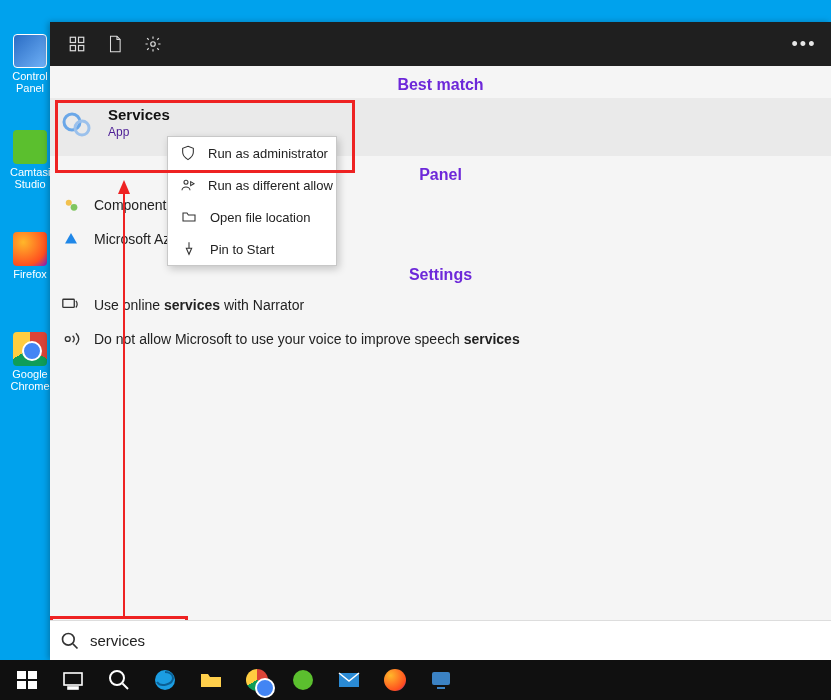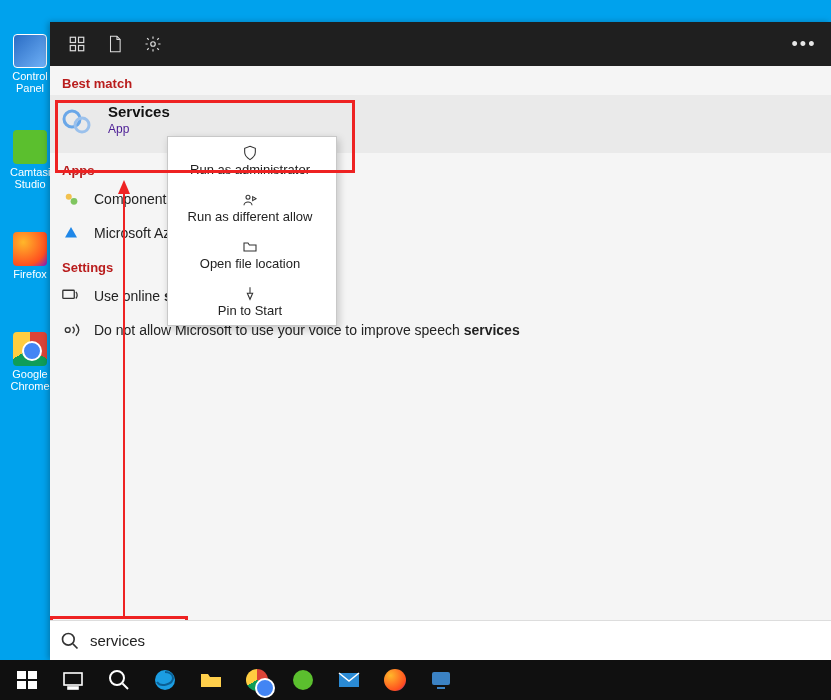--- a/index.html
+++ b/index.html
@@ -20,34 +20,34 @@
   .arrow-shaft { position: absolute; width: 2px; background: #e22; pointer-events:none; }
   .arrow-head  { position: absolute; width: 0; height: 0; border-left: 6px solid transparent; border-right: 6px solid transparent; border-bottom: 14px solid #e22; pointer-events:none; }
 
   
   .panel { position: absolute; left: 50px; top: 22px; width: 781px; height: 638px; background: #f5f5f5; box-shadow: -2px 0 6px rgba(0,0,0,.25); }
   .panel-top { height: 44px; background: #1f1f1f; display: flex; align-items: center; padding: 0 8px; }
   .top-btn { width: 38px; height: 38px; display:flex; align-items:center; justify-content:center; color:#e6e6e6; }
   .top-spacer { flex: 1; }
   .ellipsis { width: 38px; height: 38px; color:#e6e6e6; display:flex; align-items:center; justify-content:center; font-size:18px; letter-spacing:2px;}
 
-  .section-label { padding: 10px 12px 4px; font-size: 13px; color:#b91c1c; font-weight: 600; }
+  .section-label { padding: 10px 12px 4px; font-size: 16px; color:#6d28d9; font-weight: 600; text-align: center; }
 
   .result-row { display:flex; align-items:center; padding: 6px 10px; gap: 12px; }
   .result-icon { width: 22px; height: 22px; display:flex; align-items:center; justify-content:center; flex-shrink:0; }
   .result-text { font-size: 14px; color:#222; }
 
   .best-match { display:flex; align-items:flex-start; padding: 8px 10px 14px; gap: 14px; background:#eaeaea; }
   .best-match .big-ico { width: 34px; height: 34px; margin-top:2px; }
   .best-match .title { font-size: 15px; font-weight:600; color:#111; }
   .best-match .sub   { font-size: 12px; color:#4c1d95; margin-top:2px; }
 
   
   .ctx { position:absolute; background:#fff; border:1px solid #c8c8c8; box-shadow: 2px 3px 8px rgba(0,0,0,.2); font-size:13px; color:#222; }
-  .ctx-item { display:flex; align-items:center; padding: 7px 16px 7px 12px; white-space:nowrap;flex-direction:column; }
+  .ctx-item { display:flex; align-items:center; gap:12px; padding: 7px 16px 7px 12px; white-space:nowrap; }
   .ctx-icon { width:18px; height:18px; display:flex; align-items:center; justify-content:center; color:#444; }
 
   
   .search-row { position:absolute; left:50px; bottom:40px; width:781px; height:40px; background:#fff; display:flex; align-items:center; padding:0 10px; border-top:1px solid #ddd; }
   .search-row .mag { width:20px; height:20px; margin-right:10px; }
   .search-row input { border:none; outline:none; font-size:15px; flex:1; background:transparent; color:#222; }
 
   
   .taskbar { position:absolute; left:0; bottom:0; width:831px; height:40px; background:#101010; display:flex; align-items:center; padding:0 4px; gap:0; }
   .tb-btn { width:46px; height:40px; display:flex; align-items:center; justify-content:center; color:#fff; }
@@ -117,21 +117,21 @@
           <circle cx="12" cy="14" r="8" fill="none" stroke="#6aa7e8" stroke-width="3"></circle>
           <circle cx="22" cy="20" r="7" fill="none" stroke="#9bc1ec" stroke-width="3"></circle>
         </svg>
     </div>
     <div>
       <div class="title">Services</div>
       <div class="sub">App</div>
     </div>
   </div>
 
-  <div class="section-label">Apps</div>
+  <div class="section-label">Panel</div>
 
   <div class="result-row">
     <div class="result-icon">
       <svg width="18" height="18" viewBox="0 0 24 24">
           <circle cx="9" cy="9" r="4" fill="#f2c14e"></circle>
           <circle cx="16" cy="15" r="4.5" fill="#7fc55f"></circle>
         </svg>
     </div>
     <div class="result-text">Component Services</div>
   </div>

